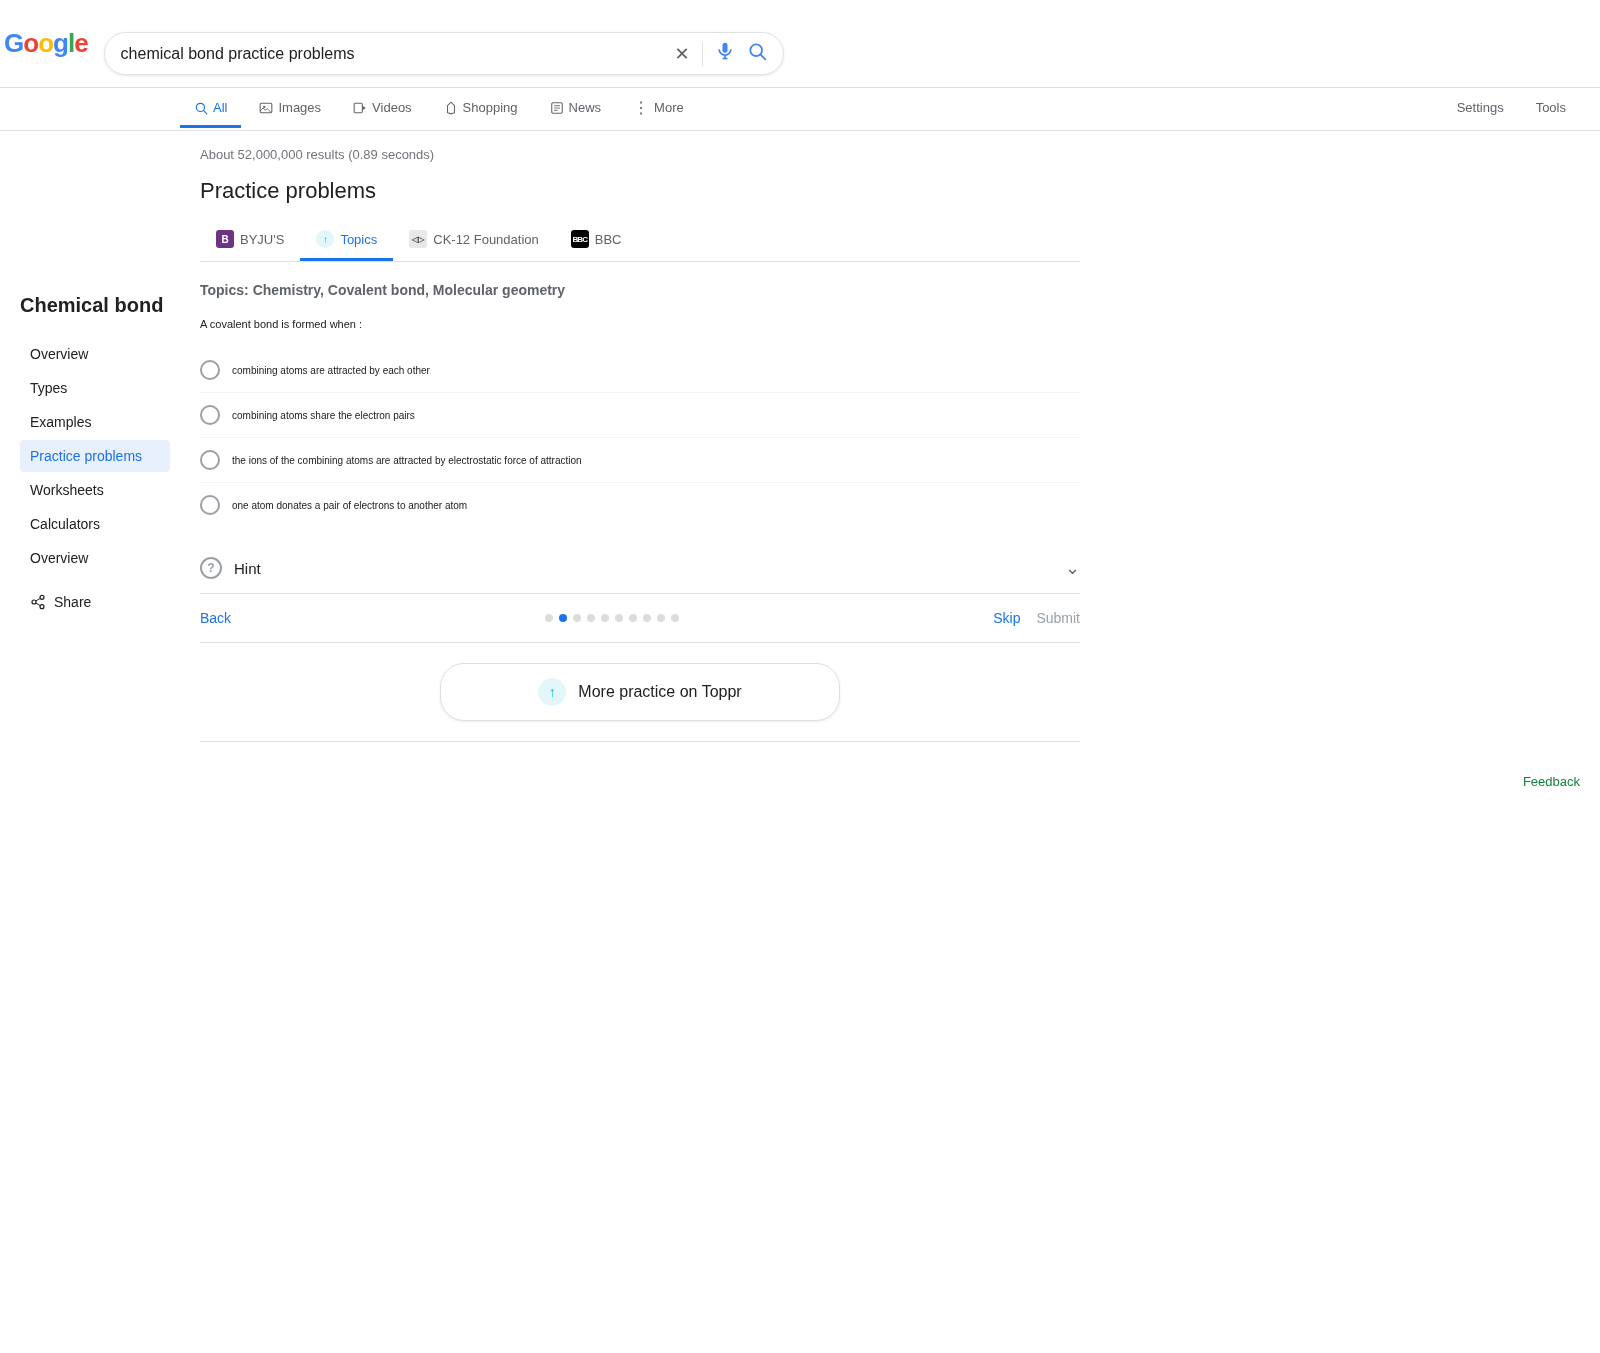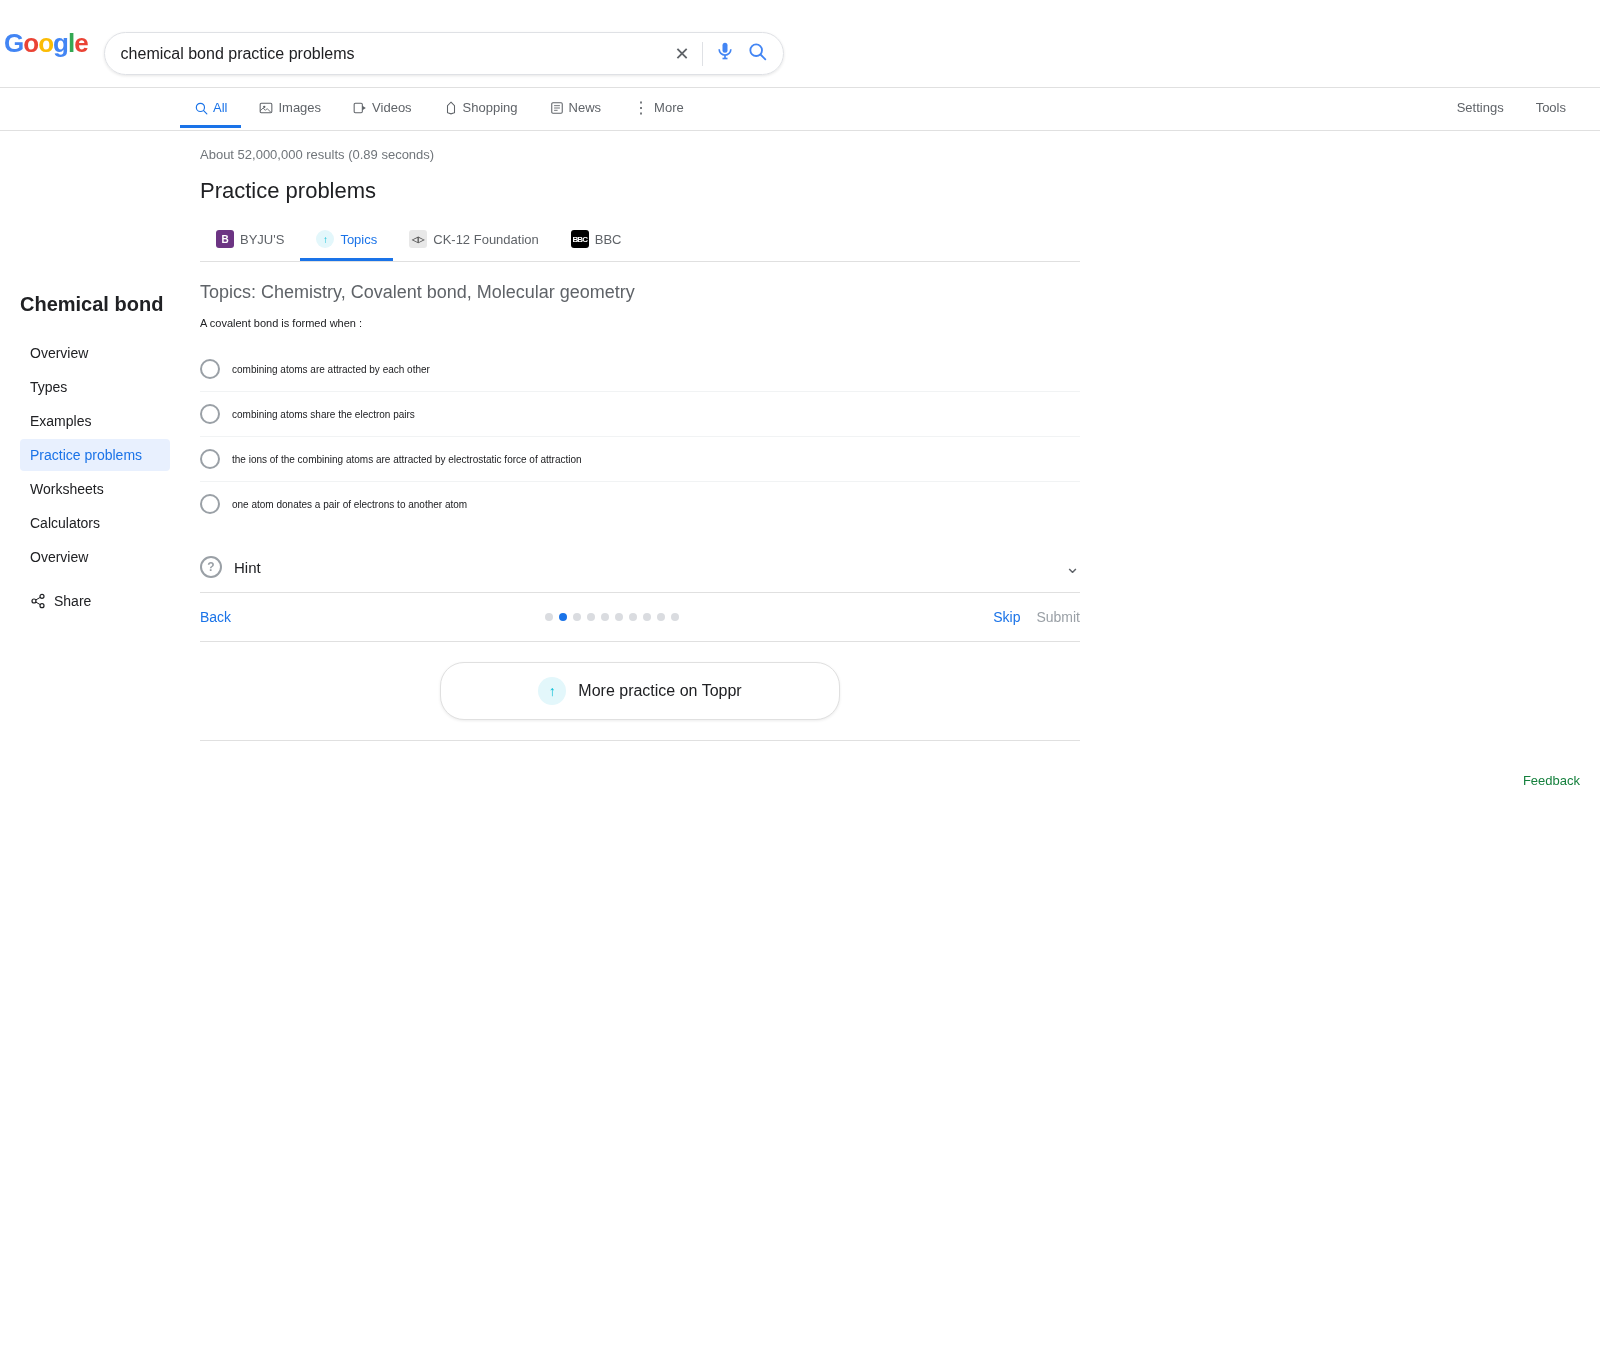--- a/index.html
+++ b/index.html
@@ -184,23 +184,24 @@
       font-size: 10px;
       font-weight: bold;
     }
     .byjus-icon { background: #6c3483; color: #fff; }
     .toppr-icon { background: #00bcd4; color: #fff; border-radius: 50%; }
     .ck12-icon { background: #e0e0e0; color: #555; font-size: 9px; }
     .bbc-icon { background: #000; color: #fff; font-size: 9px; letter-spacing: -1px; }
 
     
     .topics-line {
-      font-size: 18px;
+      font-size: 14px;
       color: #5f6368;
-      margin-bottom: 14px;
+      margin-bottom: 20px;
+      font-weight: bold;
     }
     .question-text {
       font-size: 11px;
       color: #202124;
       margin-bottom: 18px;
     }
     .options-list {
       list-style: none;
       margin-bottom: 16px;
     }

